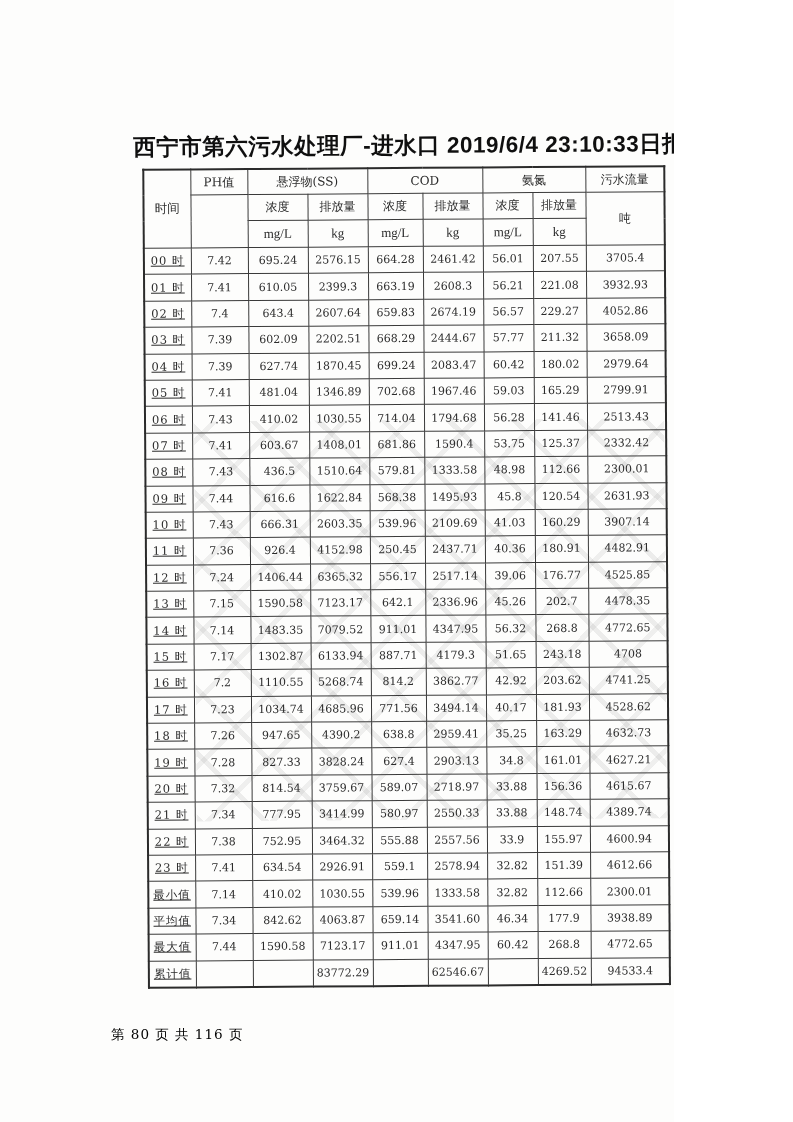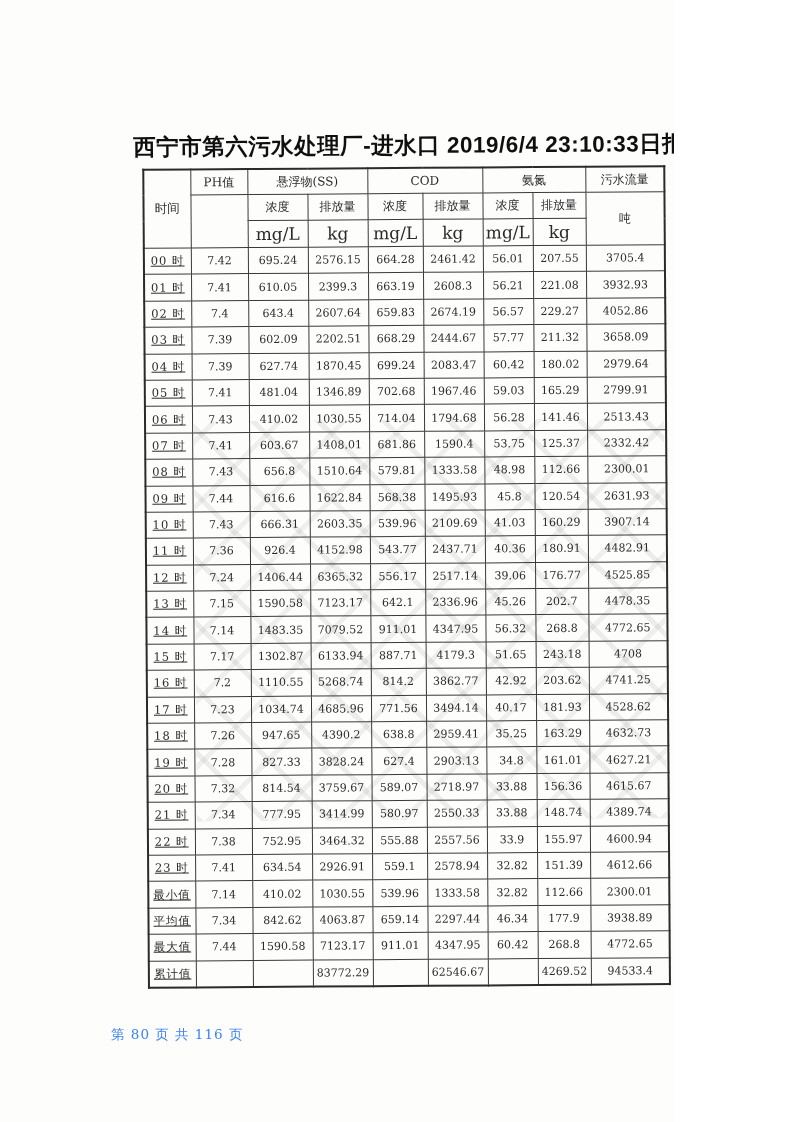--- a/index.html
+++ b/index.html
@@ -37,36 +37,36 @@
     border:1.6px solid #3a3a3a;
     text-align:center;vertical-align:middle;
     font-weight:normal;
     padding:0;
     overflow:hidden;white-space:nowrap;
     color:#2b2b2b;
   }
   thead th{font-size:12px;color:#222;}
   thead tr.h1 th{height:24px;margin-top:28px;}
   thead tr.h2 th{height:25px;}
-  thead tr.h3 th{height:26px;font-size:17px;}
+  thead tr.h3 th{height:26px;font-size:13px;font-family:Liberation Serif, serif;}
   th.time-head{font-size:12.5px;}
   tbody td{height:25.4px;font-size:11px;}
   tbody td.label{font-size:11.5px;letter-spacing:1px;text-decoration:underline;}
   
   .watermark{
     position:absolute;left:195px;top:420px;width:470px;height:400px;
     background:
       repeating-linear-gradient(45deg, rgba(90,90,90,0.10) 0 5px, transparent 5px 46px),
       repeating-linear-gradient(-45deg, rgba(90,90,90,0.085) 0 5px, transparent 5px 46px);
     pointer-events:none;
   }
   .page-footer{
     position:absolute;left:111px;top:1026px;
     font-family:"DejaVu Serif","Liberation Serif",serif;
-    font-size:13.5px;color:#3b82f6;letter-spacing:1px;
+    font-size:13.5px;color:#000000;letter-spacing:1px;
     white-space:nowrap;
   }
 </style>
 </head>
 <body>
 
 <div class="page">
   <div class="scan-content">
 
     <div class="report-title">西宁市第六污水处理厂-进水口 2019/6/4 23:10:33日报表</div>
@@ -198,21 +198,21 @@
             <td class="num">1408.01</td>
             <td class="num">681.86</td>
             <td class="num">1590.4</td>
             <td class="num">53.75</td>
             <td class="num">125.37</td>
             <td class="num">2332.42</td>
           </tr>
           <tr>
             <td class="label">08 时</td>
             <td class="num">7.43</td>
-            <td class="num">656.8</td>
+            <td class="num">436.5</td>
             <td class="num">1510.64</td>
             <td class="num">579.81</td>
             <td class="num">1333.58</td>
             <td class="num">48.98</td>
             <td class="num">112.66</td>
             <td class="num">2300.01</td>
           </tr>
           <tr>
             <td class="label">09 时</td>
             <td class="num">7.44</td>
@@ -233,21 +233,21 @@
             <td class="num">2109.69</td>
             <td class="num">41.03</td>
             <td class="num">160.29</td>
             <td class="num">3907.14</td>
           </tr>
           <tr>
             <td class="label">11 时</td>
             <td class="num">7.36</td>
             <td class="num">926.4</td>
             <td class="num">4152.98</td>
-            <td class="num">543.77</td>
+            <td class="num">250.45</td>
             <td class="num">2437.71</td>
             <td class="num">40.36</td>
             <td class="num">180.91</td>
             <td class="num">4482.91</td>
           </tr>
           <tr>
             <td class="label">12 时</td>
             <td class="num">7.24</td>
             <td class="num">1406.44</td>
             <td class="num">6365.32</td>
@@ -388,21 +388,21 @@
             <td class="num">32.82</td>
             <td class="num">112.66</td>
             <td class="num">2300.01</td>
           </tr>
           <tr>
             <td class="label">平均值</td>
             <td class="num">7.34</td>
             <td class="num">842.62</td>
             <td class="num">4063.87</td>
             <td class="num">659.14</td>
-            <td class="num">2297.44</td>
+            <td class="num">3541.60</td>
             <td class="num">46.34</td>
             <td class="num">177.9</td>
             <td class="num">3938.89</td>
           </tr>
           <tr>
             <td class="label">最大值</td>
             <td class="num">7.44</td>
             <td class="num">1590.58</td>
             <td class="num">7123.17</td>
             <td class="num">911.01</td>

